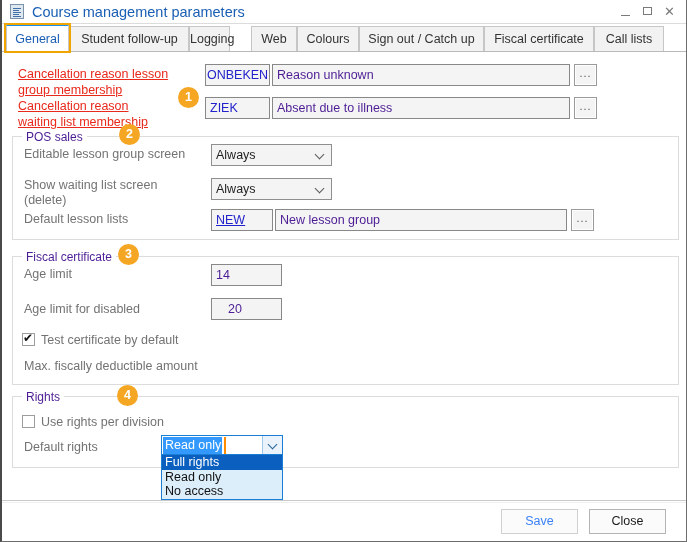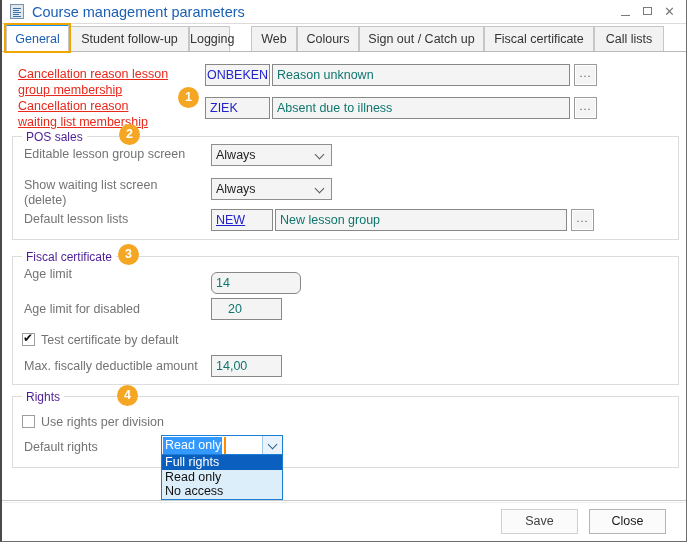--- a/index.html
+++ b/index.html
@@ -104,21 +104,21 @@
     line-height: 15px; white-space: pre-line;
   }
   .link-lbl {
     position: absolute; font-size: 12.5px; color: #e8291c;
     line-height: 16px; text-decoration: underline;
     white-space: pre-line; cursor: pointer;
   }
   .txt {
     position: absolute; height: 22px;
     background: #f4f4f4; border: 1px solid #888888;
-    font-size: 12.5px; color: #0f766e;
+    font-size: 12.5px; color: #4c1d95;
     line-height: 20px; padding-left: 4px;
     white-space: nowrap; overflow: hidden;
   }
   .txt.code { color: #2222cc; }
   .txt.clip { padding-left: 1px; }
   .browse {
     position: absolute; width: 23px; height: 22px;
     background: #f4f4f4; border: 1px solid #9a9a9a;
     box-shadow: inset 0 0 0 1px #ffffff;
     font-size: 11px; color: #555; text-align: center;
@@ -221,21 +221,21 @@
   #footer::before {
     content: ""; position: absolute; left: 0; top: 1px;
     width: 687px; height: 1px; background: #efefef;
   }
   .fbtn {
     position: absolute; top: 8px; width: 77px; height: 25px;
     background: #fbfbfb; border: 1px solid #b4b4b4;
     font-size: 12.5px; color: #1b1b1b;
     line-height: 23px; text-align: center; cursor: default;
   }
-  .fbtn.disabled { color: #404040; background: #fbfbfb; border-color: #d0d0d0; }
+  .fbtn.disabled { color: #3b82f6; background: #fbfbfb; border-color: #d0d0d0; }
 </style>
 </head>
 <body>
 
 <div id="window">
 
   <div id="titlebar">
     <div id="titlebar-icon">
       <i></i>
         <i></i>
@@ -301,30 +301,29 @@
     <div class="lbl" style="left:22px; top:160px; width:180px;">Default lesson lists</div>
     <div class="txt code" style="left:209px; top:157px; width:62px;text-decoration:underline;">NEW</div>
     <div class="txt" style="left:273px; top:157px; width:292px;">New lesson group</div>
     <div class="browse" style="left:569px; top:157px;">...</div>
 
     <div class="grp" style="left:10px; top:204px; width:667px; height:129px;"></div>
     <div class="grp-title" style="left:20px; top:199px;">Fiscal certificate</div>
     <div class="badge" style="left:116px; top:192px;">3</div>
 
     <div class="lbl" style="left:22px; top:215px;">Age limit</div>
-    <div class="txt" style="left:209px; top:220px; width:90px;border-radius:6px;">14</div>
+    <div class="txt" style="left:209px; top:212px; width:71px;">14</div>
 
     <div class="lbl" style="left:22px; top:250px;">Age limit for disabled</div>
     <div class="txt" style="left:209px; top:246px; width:71px;padding-left:16px;">20</div>
 
     <div class="chk checked" style="left:20px; top:281px;"></div>
     <div class="lbl" style="left:39px; top:281px;">Test certificate by default</div>
 
     <div class="lbl" style="left:22px; top:307px;">Max. fiscally deductible amount</div>
-    <div class="txt" style="left:209px; top:303px; width:71px;">14,00</div>
 
     <div class="grp" style="left:10px; top:344px; width:667px; height:72px;"></div>
     <div class="grp-title" style="left:20px; top:339px;">Rights</div>
     <div class="badge" style="left:115px; top:333px;">4</div>
 
     <div class="chk" style="left:20px; top:363px;"></div>
     <div class="lbl" style="left:39px; top:363px;">Use rights per division</div>
 
     <div class="lbl" style="left:22px; top:388px;">Default rights</div>
   </div>

